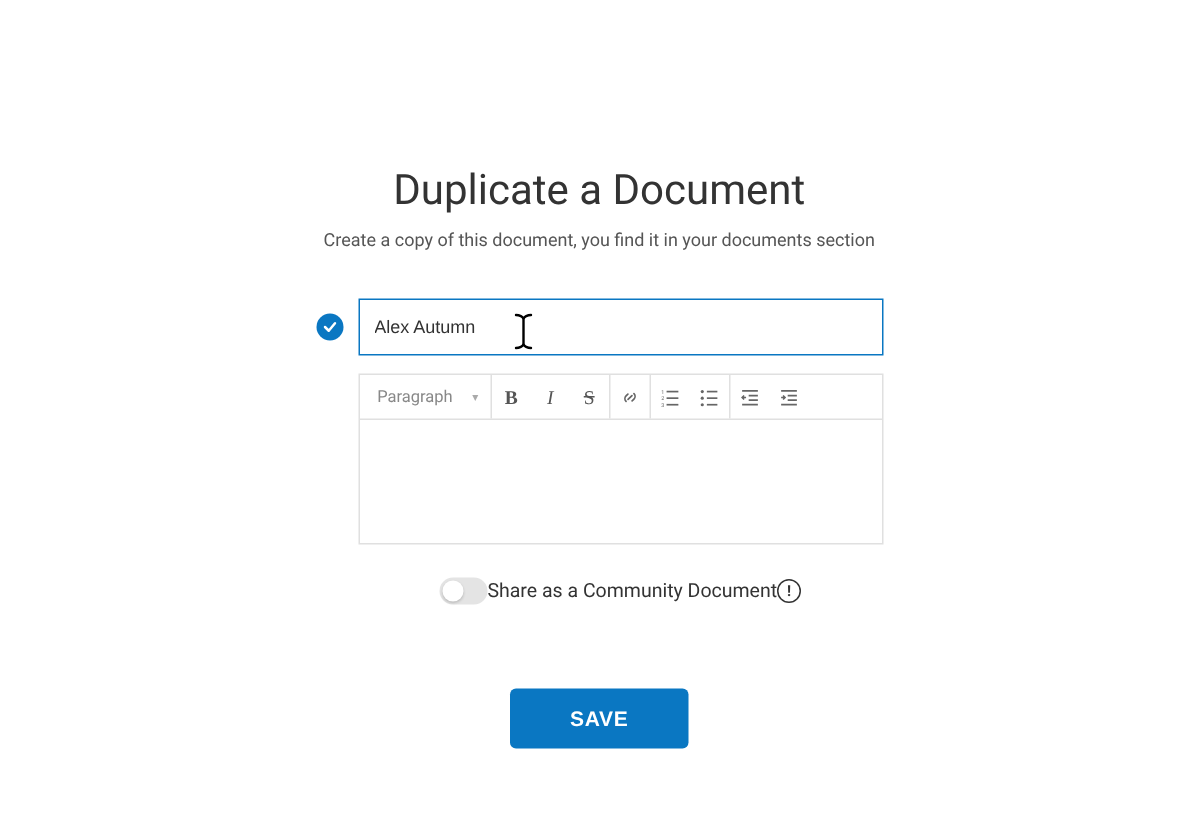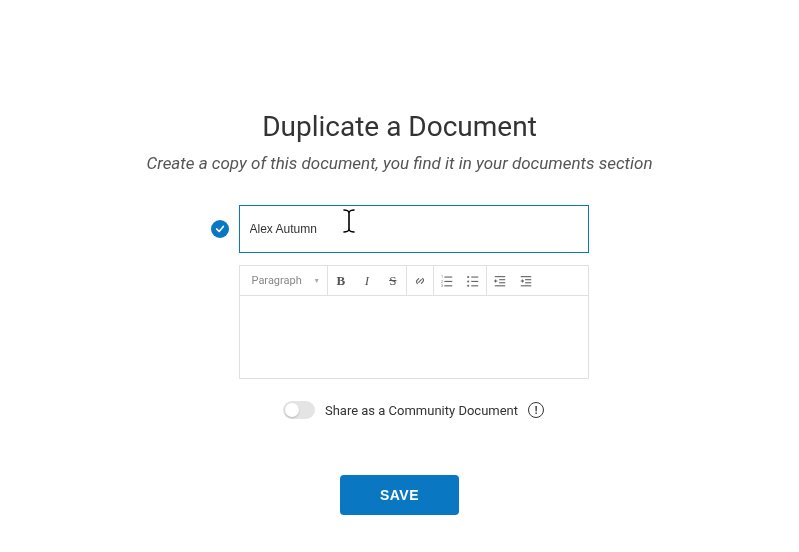--- a/index.html
+++ b/index.html
@@ -17,45 +17,44 @@
       flex-direction: column;
       align-items: center;
     }
     .title {
       font-size: 28px;
       font-weight: 400;
       color: #333;
       margin-bottom: 10px;
     }
     .subtitle {
-      font-size: 17px;
+      font-size: 12px;
       color: #555;
       margin-bottom: 32px;
-      font-style: italic;
     }
     .input-row {
       display: flex;
       align-items: center;
       gap: 10px;
       margin-bottom: 12px;
     }
     .check-badge {
       width: 18px;
       height: 18px;
       border-radius: 50%;
       background: #0a77c2;
       display: flex;
       align-items: center;
       justify-content: center;
       flex-shrink: 0;
     }
     .check-badge svg { width: 10px; height: 10px; }
     .title-input {
       width: 350px;
-      height: 48px;
+      height: 38px;
       border: 1.5px solid #0a77c2;
       padding: 0 10px;
       font-size: 12px;
       color: #333;
       outline: none;
     }
     .editor-box {
       width: 350px;
       border: 1px solid #e0e0e0;
       margin-left: 28px;
@@ -107,21 +106,20 @@
       width: 100%;
       height: 82px;
       padding: 6px;
       font-size: 13px;
       color: #333;
       outline: none;
     }
     .share-row {
       display: flex;
       align-items: center;
-      gap: 10px;
       margin-left: 28px;
       margin-bottom: 56px;
     }
     .toggle {
       width: 32px;
       height: 18px;
       border-radius: 9px;
       background: #e4e4e4;
       position: relative;
       cursor: pointer;

